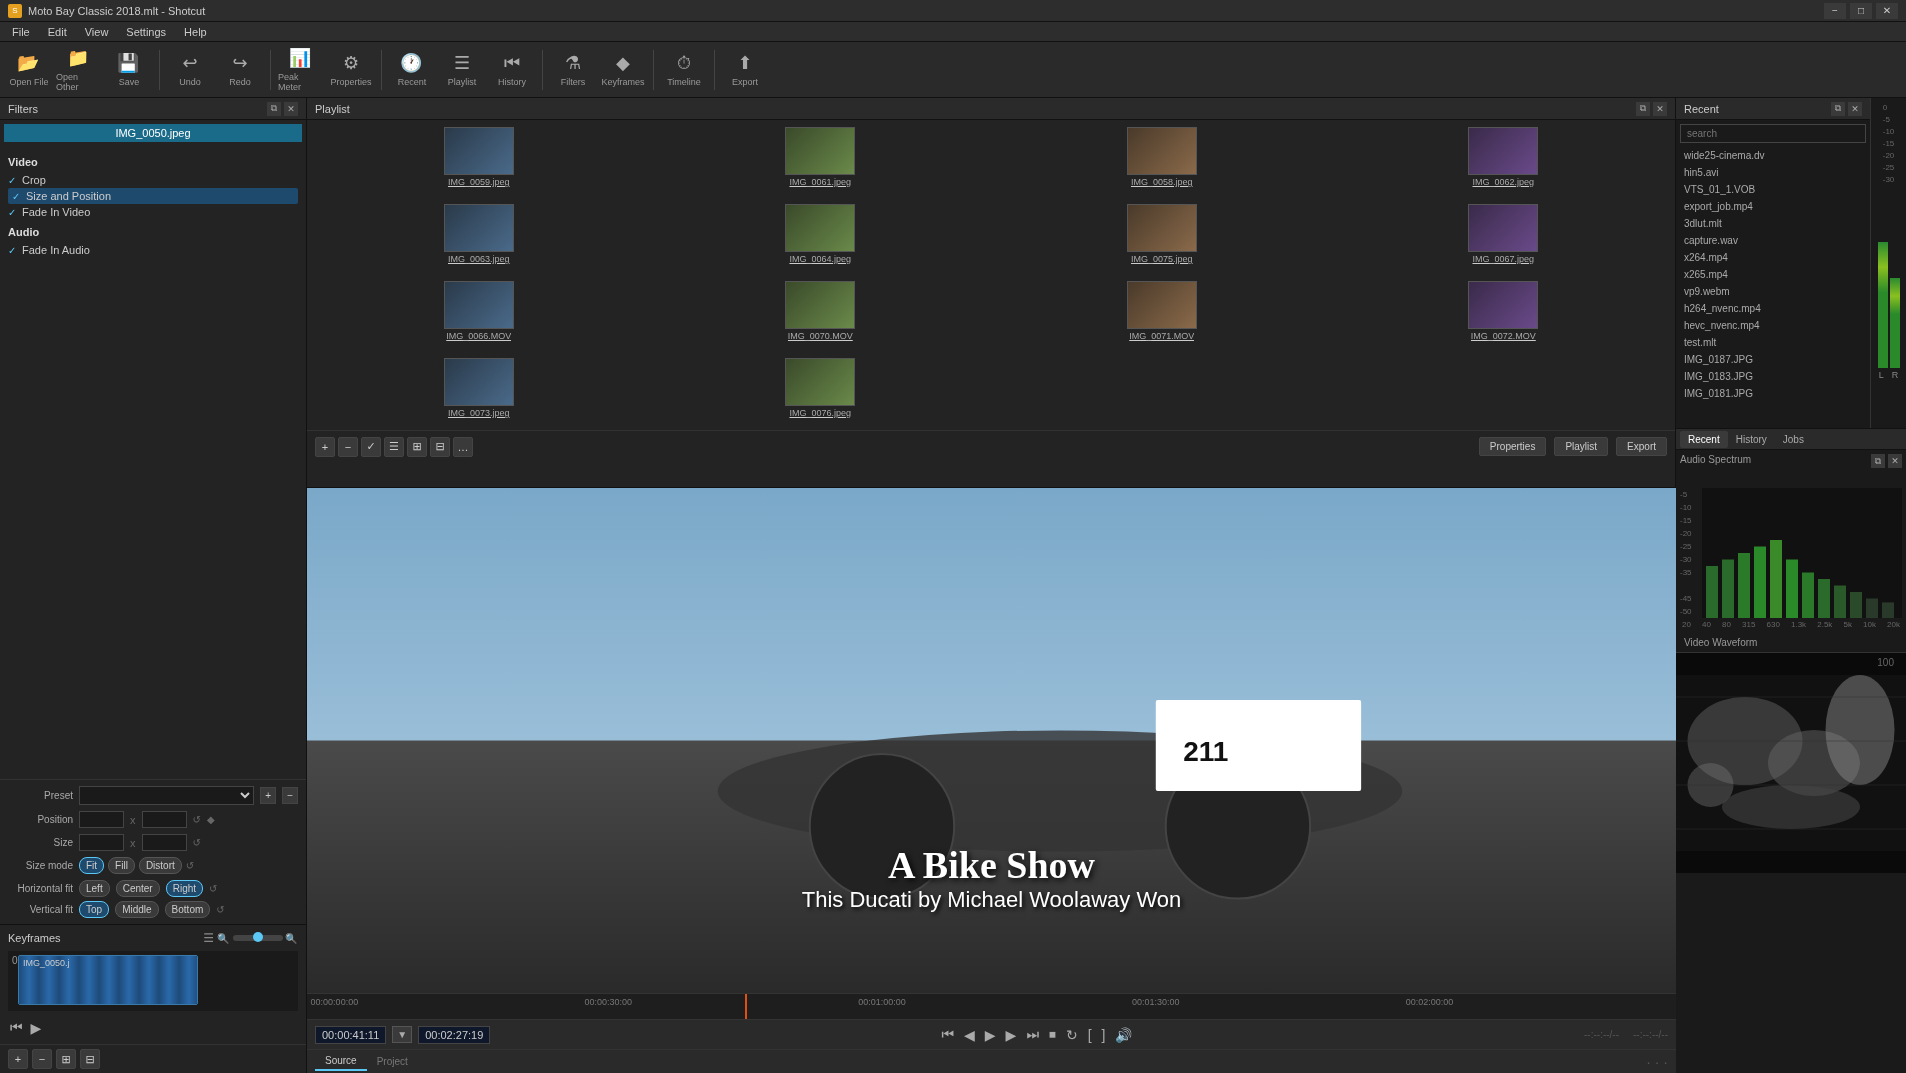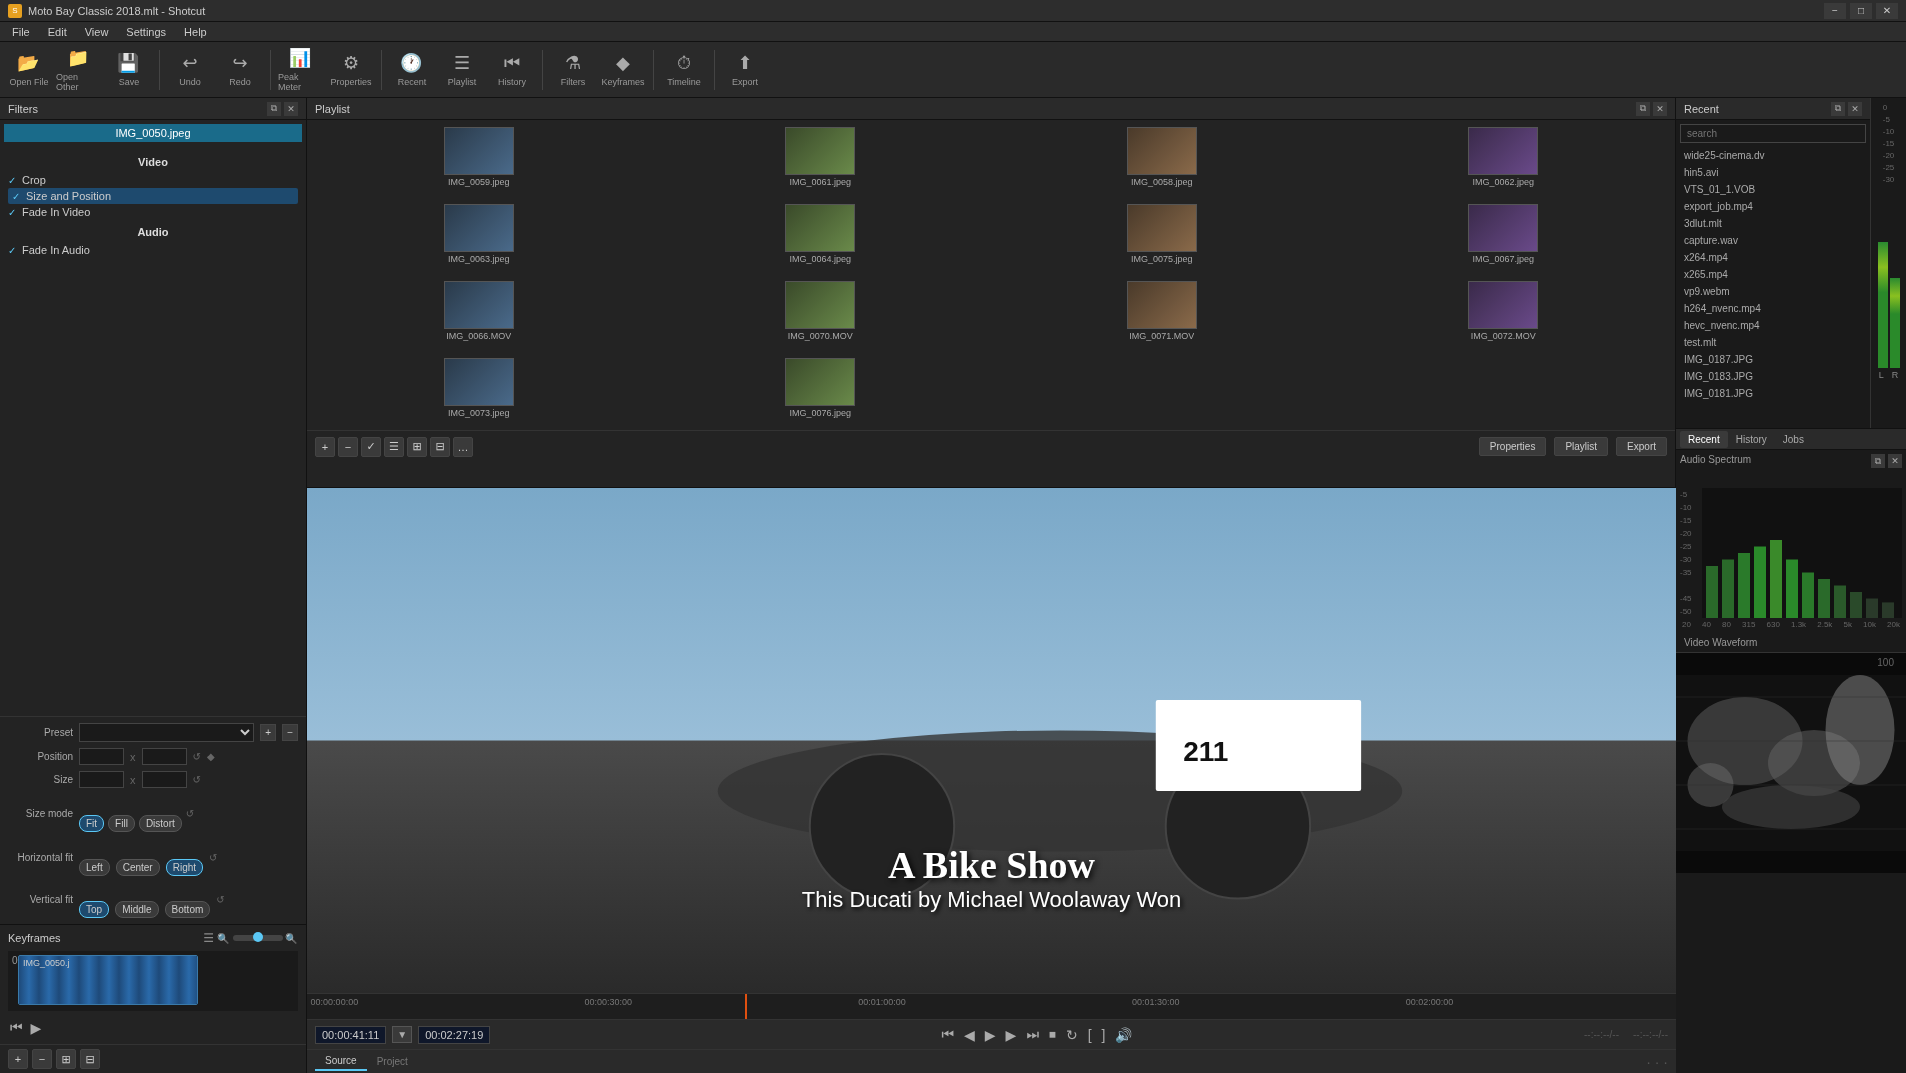--- a/index.html
+++ b/index.html
@@ -29,33 +29,33 @@
     
     #filters-panel { width: 307px; background: #232323; border-right: 1px solid #111; display: flex; flex-direction: column; }
     #filters-header { height: 22px; background: #2a2a2a; display: flex; align-items: center; justify-content: space-between; padding: 0 8px; border-bottom: 1px solid #111; }
     #filters-header-left { font-size: 11px; color: #ccc; }
     #filters-header-right { display: flex; gap: 3px; }
     .panel-btn { width: 14px; height: 14px; background: #3a3a3a; border: none; color: #aaa; cursor: pointer; font-size: 9px; display: flex; align-items: center; justify-content: center; }
 
     #filters-filename { background: #1a6b8a; color: #fff; text-align: center; padding: 3px; font-size: 11px; margin: 4px; }
 
     #filters-content { padding: 4px 8px; flex: 1; overflow-y: auto; }
-    .filter-section-title { font-size: 11px; color: #ddd; font-weight: bold; margin: 6px 0 4px 0; text-align: center; }
+    .filter-section-title { font-size: 11px; color: #ddd; font-weight: bold; margin: 6px 0 4px 0; }
     .filter-item { display: flex; align-items: center; gap: 4px; padding: 2px 0; cursor: pointer; }
     .filter-item .check { color: #5bc8f5; font-size: 10px; width: 10px; }
     .filter-item .filter-name { font-size: 11px; color: #ccc; }
     .filter-item.selected { background: #1e4a6e; padding: 2px 4px; border-radius: 2px; }
 
     #filters-controls { padding: 6px 8px; border-top: 1px solid #333; }
     .filter-ctrl-row { display: flex; align-items: center; gap: 6px; margin-bottom: 6px; }
     .ctrl-label { width: 65px; font-size: 10px; color: #aaa; text-align: right; }
     .ctrl-input-sm { background: #1a1a1a; border: 1px solid #444; color: #ccc; padding: 2px 4px; font-size: 10px; width: 45px; }
     .ctrl-sep { color: #666; }
     .ctrl-reset { background: none; border: none; color: #666; cursor: pointer; font-size: 10px; }
-    .ctrl-mode-btn { background: #3a3a3a; border: 1px solid #555; color: #ccc; padding: 2px 6px; font-size: 10px; cursor: pointer; border-radius: 8px; margin-top: 21px; }
+    .ctrl-mode-btn { background: #3a3a3a; border: 1px solid #555; color: #ccc; padding: 2px 6px; font-size: 10px; cursor: pointer; border-radius: 8px; }
     .ctrl-mode-btn.active { background: #1e4a6e; border-color: #5bc8f5; }
 
     .size-mode-row { display: flex; gap: 4px; }
     .hfit-row { display: flex; align-items: center; gap: 6px; margin-bottom: 4px; }
     .vfit-row { display: flex; align-items: center; gap: 6px; }
 
     .filter-bottom-toolbar { display: flex; align-items: center; padding: 4px 8px; border-top: 1px solid #333; gap: 4px; }
     .filter-bottom-btn { background: #3a3a3a; border: 1px solid #444; color: #ccc; width: 20px; height: 20px; cursor: pointer; font-size: 11px; display: flex; align-items: center; justify-content: center; border-radius: 2px; }
 
     
@@ -67,21 +67,21 @@
     .kf-clip-inner { width: 100%; height: 100%; background: repeating-linear-gradient(90deg, #1e4a7a 0px, #2a6aaa 10px, #1e4a7a 20px); }
     .kf-transport { display: flex; align-items: center; gap: 4px; padding: 2px 4px; }
 
     
     #center { flex: 1; display: flex; flex-direction: column; }
 
     
     #playlist-panel { height: 390px; background: #232323; border-right: 1px solid #111; border-bottom: 1px solid #111; }
     #playlist-header { height: 22px; background: #2a2a2a; display: flex; align-items: center; justify-content: space-between; padding: 0 8px; border-bottom: 1px solid #111; }
     #playlist-title { font-size: 11px; color: #ccc; }
-    #playlist-grid { display: grid; grid-template-columns: repeat(4, 1fr); gap: 6px; padding: 4px; overflow-y: auto; height: 310px; }
+    #playlist-grid { display: grid; grid-template-columns: repeat(4, 1fr); gap: 6px; padding: 4px; overflow-y: auto; height: 310px; text-decoration: underline; }
     .playlist-item { display: flex; flex-direction: column; align-items: center; cursor: pointer; padding: 3px; border-radius: 2px; }
     .playlist-thumb { width: 70px; height: 50px; background: #333; border: 1px solid #555; object-fit: cover; display: flex; align-items: center; justify-content: center; overflow: hidden; }
     .playlist-name { font-size: 9px; color: #aaa; text-align: center; margin-top: 2px; max-width: 75px; overflow: hidden; text-overflow: ellipsis; white-space: nowrap; }
     #playlist-bottom { height: 32px; border-top: 1px solid #333; display: flex; align-items: center; padding: 0 8px; gap: 8px; }
     .pl-btn { background: #3a3a3a; border: 1px solid #444; color: #ccc; padding: 3px 10px; font-size: 10px; cursor: pointer; border-radius: 2px; }
 
     
     #preview-panel { flex: 1; background: #1a1a1a; display: flex; flex-direction: column; }
     #preview-video { flex: 1; background: #000; position: relative; overflow: hidden; }
     .preview-text-overlay { position: absolute; bottom: 80px; left: 50%; transform: translateX(-50%); text-align: center; }

